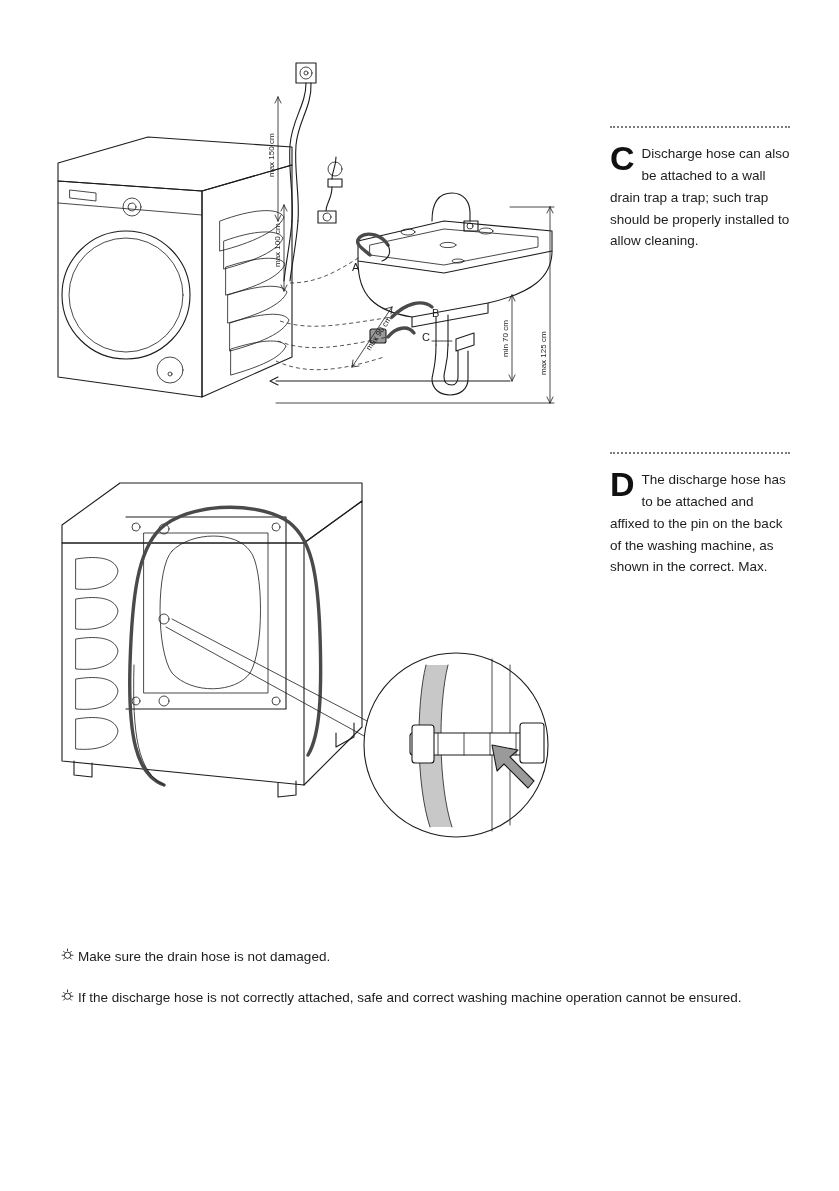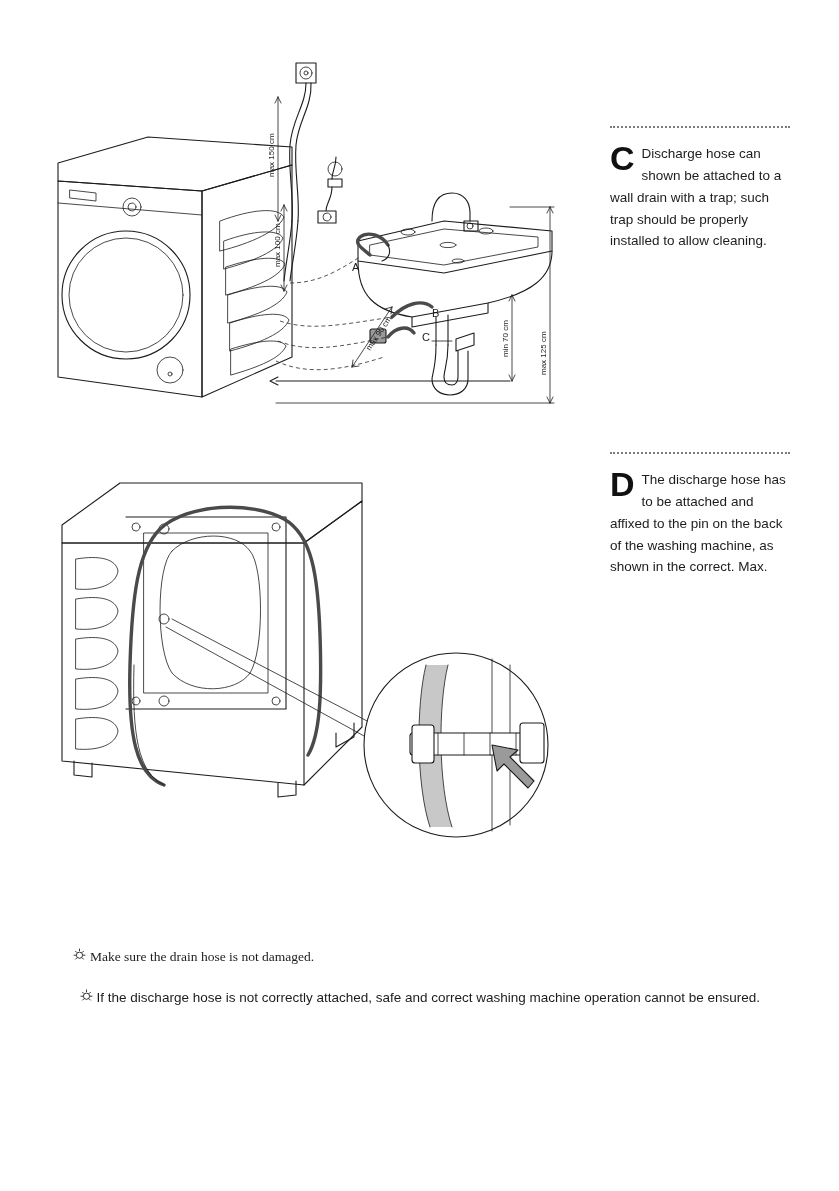--- a/index.html
+++ b/index.html
@@ -54,22 +54,22 @@
     font-size: 13.5px;
     line-height: 1.55;
     color: #1c1c1c;
   }
   .tip .bulb {
     display: inline-block;
     width: 15px;
     vertical-align: -2px;
     margin-right: 3px;
   }
-  #tip-1 { left: 72px; top: 947px; width: 700px; font-family: Liberation Serif, serif; }
-  #tip-2 { left: 60px; top: 988px; width: 700px; text-align: right; }
+  #tip-1 { left: 60px; top: 947px; width: 700px; }
+  #tip-2 { left: 60px; top: 988px; width: 700px; }
 
   
   .figure {
     position: absolute;
   }
   #figure-top { left: 40px; top: 45px; }
   #figure-bottom { left: 40px; top: 455px; }
 
   svg { display: block; }
   .ln { fill: none; stroke: #1c1c1c; stroke-width: 1.1; stroke-linecap: round; stroke-linejoin: round; }
@@ -286,21 +286,21 @@
 
         <path class="ln fillg" d="M494 326 L470 302 L478 295 L452 290 L457 316 L464 309 L488 333 Z"></path>
       </g>
 
     </svg>
   </div>
 
   <div class="note" id="note-c">
     <div class="dots"></div>
     <div class="note-body">
-      <span class="note-letter">C</span><span>Discharge hose can shown be attached to a wall drain with a trap; such trap should be properly installed to allow cleaning.</span>
+      <span class="note-letter">C</span><span>Discharge hose can also be attached to a wall drain trap a trap; such trap should be properly installed to allow cleaning.</span>
     </div>
   </div>
 
   <div class="note" id="note-d">
     <div class="dots"></div>
     <div class="note-body">
       <span class="note-letter">D</span><span>The discharge hose has to be attached and affixed to the pin on the back of the washing machine, as shown in the correct. Max.</span>
     </div>
   </div>
 

